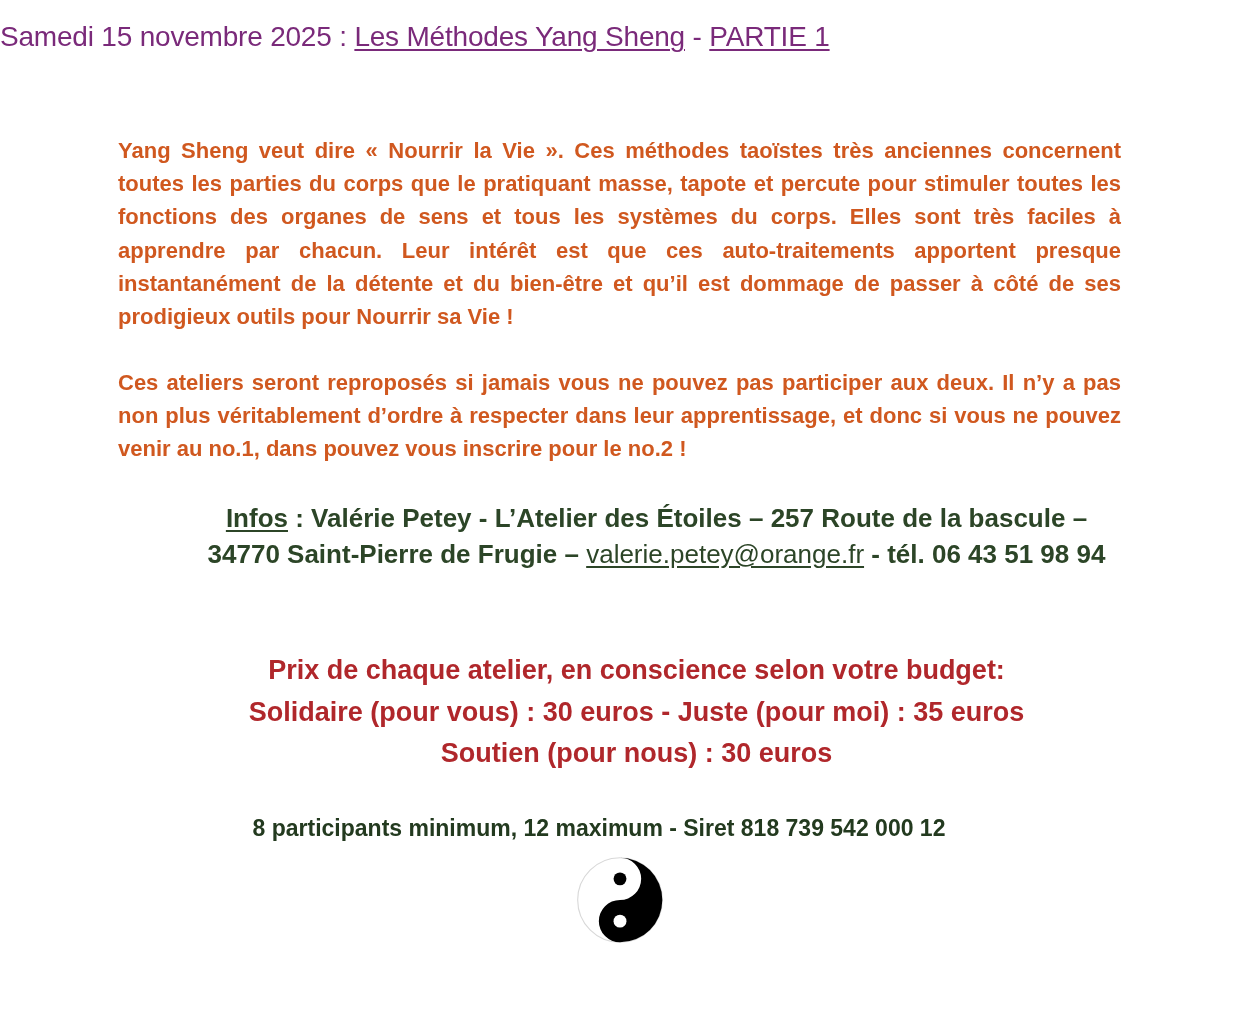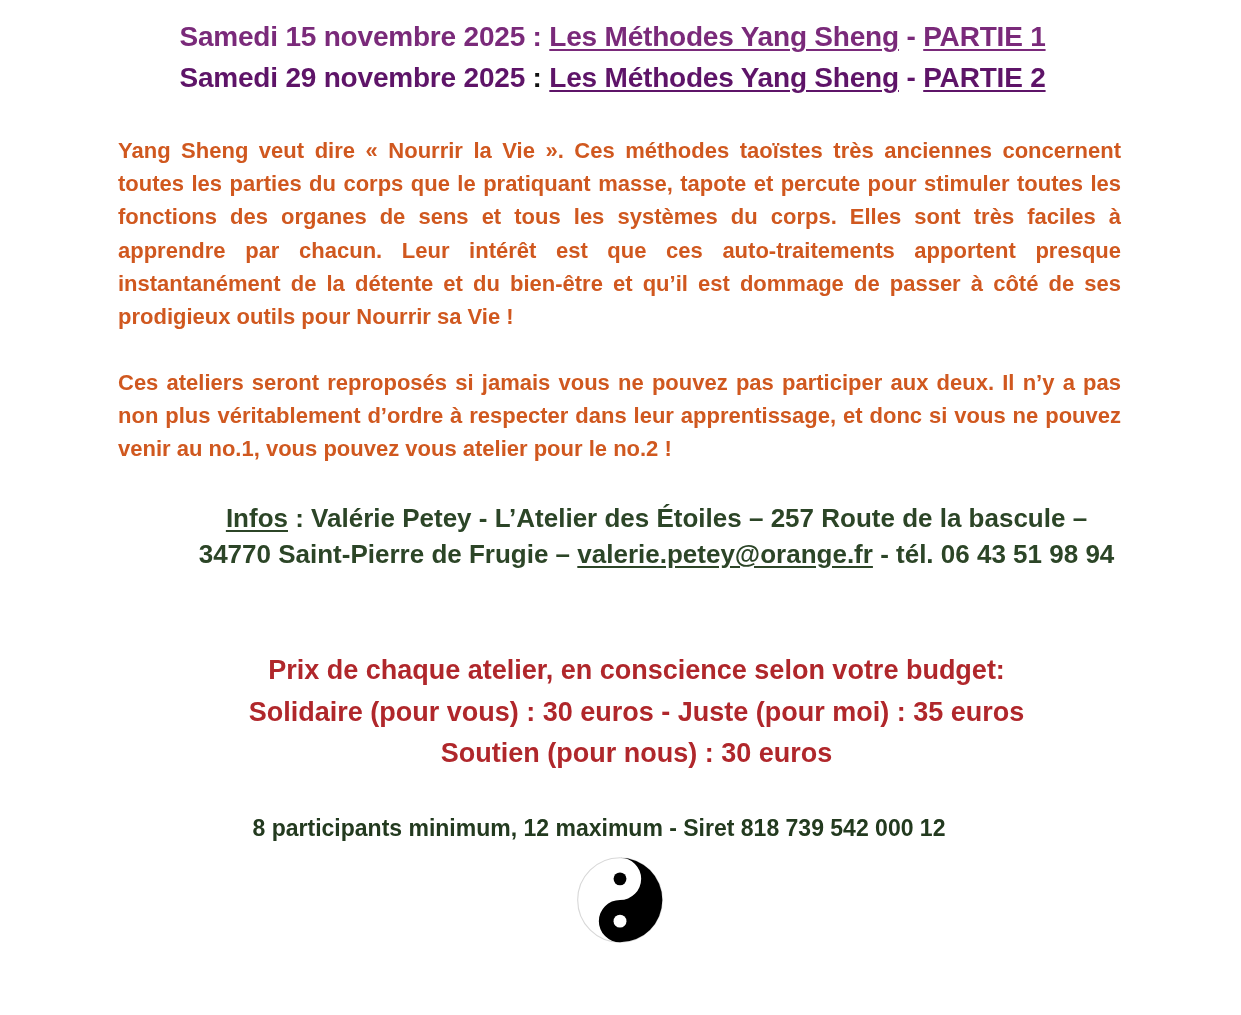--- a/index.html
+++ b/index.html
@@ -18,23 +18,22 @@
       position: absolute;
       left: 0; top: 0;
       width: 1241px;
       height: 1015px;
     }
     .titles {
       position: absolute;
       top: 16px;
       left: 0;
       width: 1225px;
-      text-align: center;
       font-family: "Liberation Sans", sans-serif;
-      font-weight: bold;
+      font-weight: normal;
       font-size: 28px;
       line-height: 41px;
       letter-spacing: -0.2px;
     }
     .title-line { white-space: nowrap; }
     .title-line.l1 { color: #7A2A7A; }
     .title-line.l2 { color: #5E1468; }
     .title-line .colon-black { color: #111111; }
     .title-line a {
       color: inherit;
@@ -70,21 +69,21 @@
       font-weight: bold;
       margin-left: 36px;
     }
     .contact .line { white-space: nowrap; }
     .contact u, .contact a {
       color: inherit;
       text-decoration: underline;
       text-underline-offset: 3px;
     }
     .contact .email {
-      font-weight: bold;
+      font-weight: normal;
     }
     .prices {
       position: absolute;
       top: 650px;
       left: 16px;
       width: 1241px;
       text-align: center;
       color: #B0272B;
       font-family: "Liberation Sans", sans-serif;
       font-weight: bold;
@@ -115,28 +114,25 @@
   </style>
 </head>
 <body>
 
 <div class="page">
 
   <div class="titles">
     <div class="title-line l1">
       <span>Samedi 15 novembre 2025</span><span> : </span><a>Les Méthodes Yang Sheng</a><span> - </span><a>PARTIE 1</a>
     </div>
-    <div class="title-line l2">
-      <span>Samedi 29 novembre 2025</span><span class="colon-black"> : </span><a>Les Méthodes Yang Sheng</a><span> - </span><a>PARTIE 2</a>
-    </div>
   </div>
 
   <p class="para p1">Yang Sheng veut dire « Nourrir la Vie ». Ces méthodes taoïstes très anciennes concernent toutes les parties du corps que le pratiquant masse, tapote et percute pour stimuler toutes les fonctions des organes de sens et tous les systèmes du corps. Elles sont très faciles à apprendre par chacun. Leur intérêt est que ces auto-traitements apportent presque instantanément de la détente et du bien-être et qu’il est dommage de passer à côté de ses prodigieux outils pour Nourrir sa Vie !</p>
 
-  <p class="para p2">Ces ateliers seront reproposés si jamais vous ne pouvez pas participer aux deux. Il n’y a pas non plus véritablement d’ordre à respecter dans leur apprentissage, et donc si vous ne pouvez venir au no.1, vous pouvez vous atelier pour le no.2 !</p>
+  <p class="para p2">Ces ateliers seront reproposés si jamais vous ne pouvez pas participer aux deux. Il n’y a pas non plus véritablement d’ordre à respecter dans leur apprentissage, et donc si vous ne pouvez venir au no.1, dans pouvez vous inscrire pour le no.2 !</p>
 
   <div class="contact">
     <div class="line">
       <u>Infos</u><span> : Valérie Petey - L’Atelier des Étoiles – 257 Route de la bascule –</span>
     </div>
     <div class="line">
       <span>34770 Saint-Pierre de Frugie – </span><a class="email">valerie.petey@orange.fr</a><span> - tél. 06 43 51 98 94</span>
     </div>
   </div>
 

